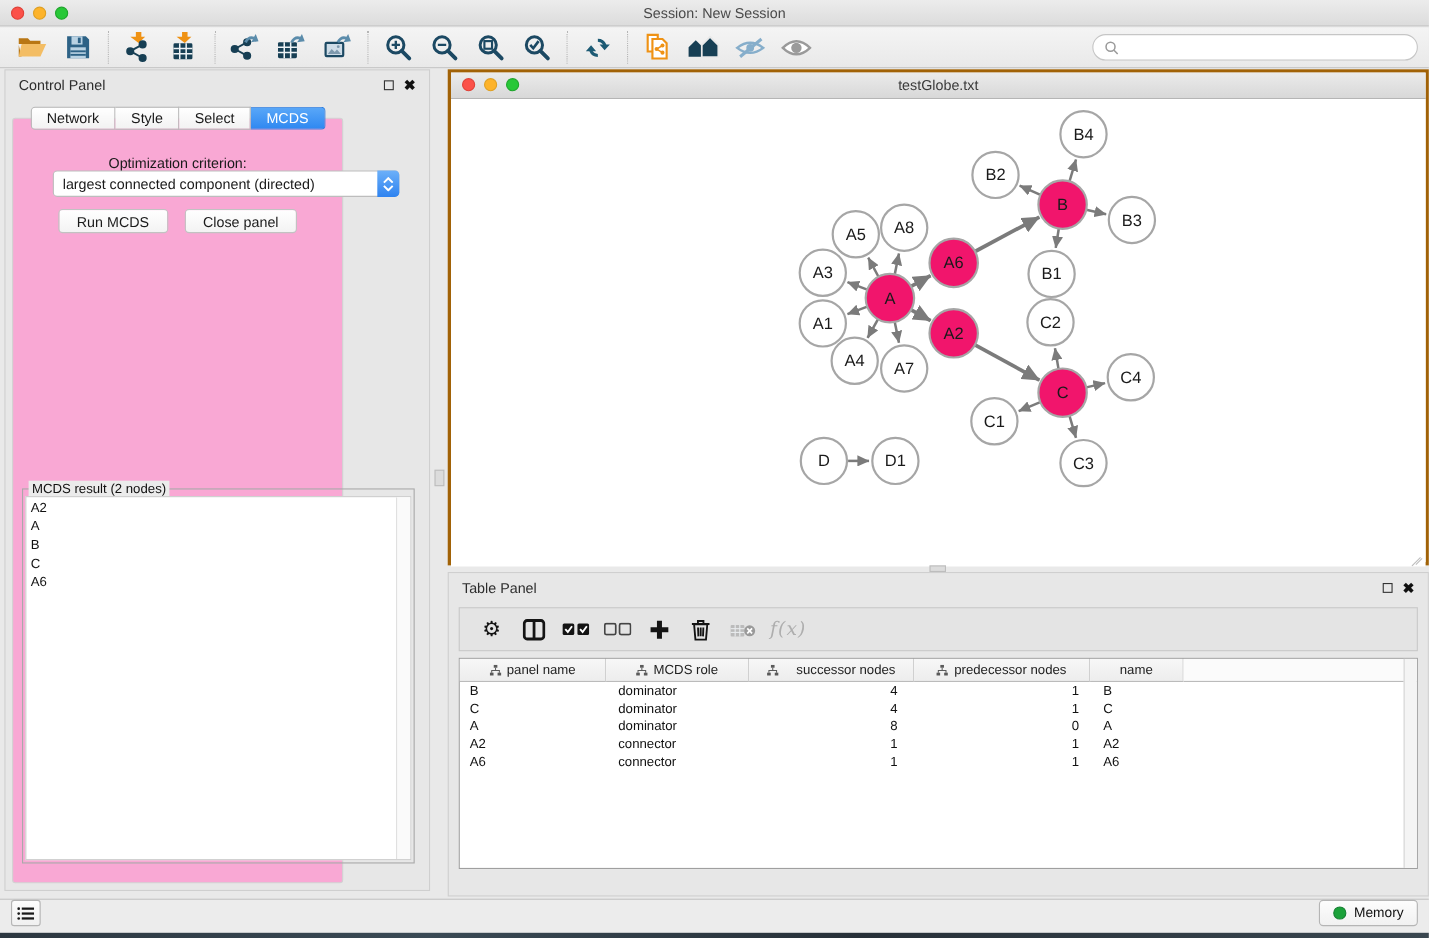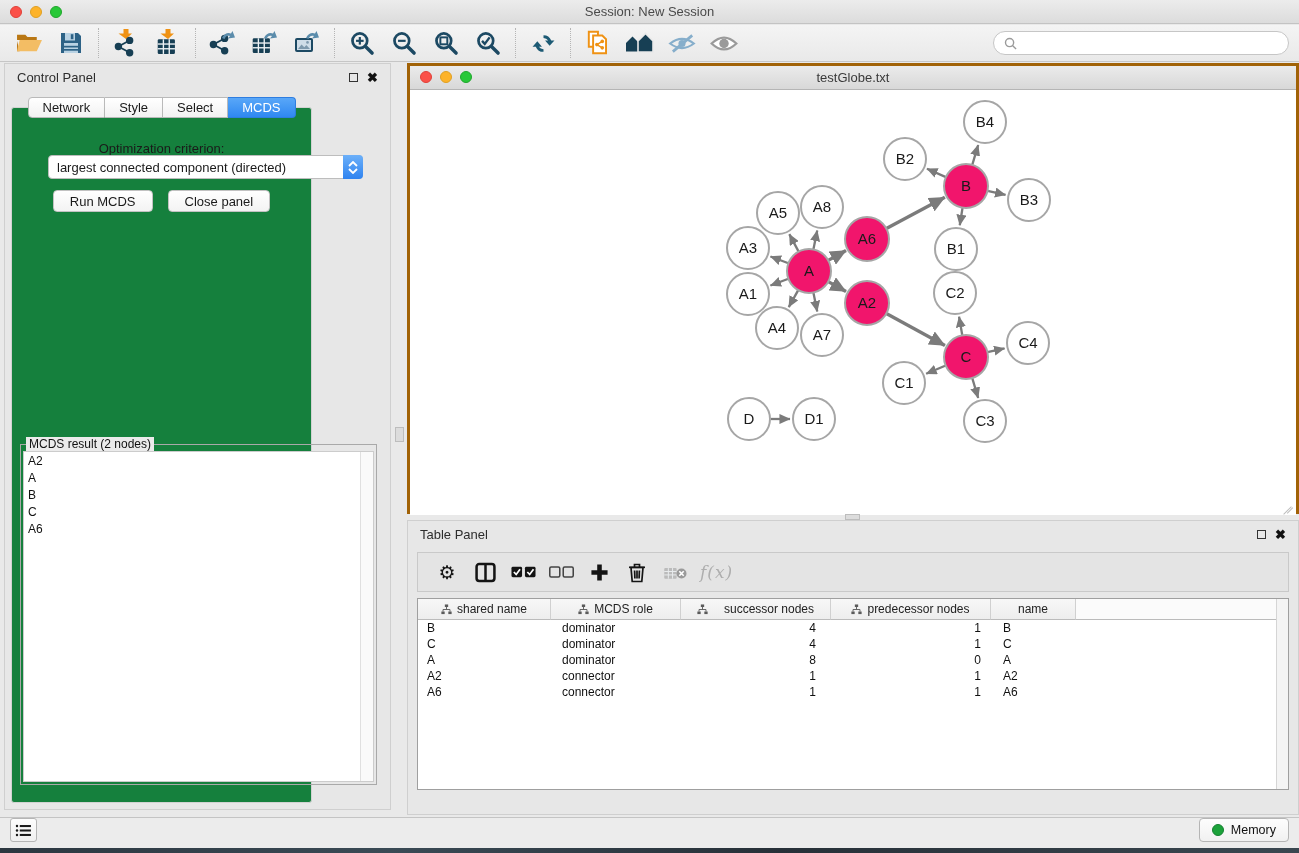--- a/index.html
+++ b/index.html
@@ -43,21 +43,21 @@
   .win-btns { margin-left:auto; display:flex; align-items:center; gap:9px; }
   .float-btn { width:9px; height:9px; border:1.5px solid #333; display:inline-block; }
   .close-btn { font-size:13px; font-weight:bold; color:#111; line-height:1; }
   
   .control-panel {
     position:absolute; left:4px; top:63px; width:387px; height:747px;
     background:#e7e7e7; border:1px solid #cfcfcf;
   }
   .cp-body {
     position:absolute; left:6px; top:43px; width:301px; height:696px;
-    background:#15803d; border:1px solid #d2d2d2; border-radius:3px;
+    background:#f9a8d4; border:1px solid #d2d2d2; border-radius:3px;
   }
   .seg-tabs { position:absolute; left:50%; transform:translateX(-50%); top:-11px; display:flex; }
   .seg-tab {
     height:21px; padding:0 14px; display:flex; align-items:center;
     background:linear-gradient(#ffffff,#f2f2f2);
     border:1px solid #b9b9b9; border-left:none; font-size:13px; color:#1a1a1a;
   }
   .seg-tab:first-child { border-left:1px solid #b9b9b9; border-radius:4px 0 0 4px; }
   .seg-tab:last-child { border-radius:0 4px 4px 0; }
   .seg-tab.active { background:linear-gradient(#59a7f8,#2f88f1); color:#fff; border-color:#2e7de0; }
@@ -611,21 +611,21 @@
           <span style="display: inline-flex;">
             <svg width="11" height="11" viewBox="0 0 12 12">
               <g fill="#5a5a5a">
   <rect x="4.2" y="0.5" width="3.6" height="2.8"></rect>
                 <rect x="0.4" y="8.2" width="3.6" height="2.8"></rect>
                 <rect x="8" y="8.2" width="3.6" height="2.8"></rect>
               </g>
   <path d="M6 3.3 V6 M2.2 8.2 V6 H9.8 V8.2" fill="none" stroke="#5a5a5a" stroke-width="1"></path>
             </svg>
           </span>
-          <span>shared name</span>
+          <span>panel name</span>
         </div>
         <div class="th c2" style="justify-content: center; padding: 0px;">
           <span style="display: inline-flex;">
             <svg width="11" height="11" viewBox="0 0 12 12">
               <g fill="#5a5a5a">
   <rect x="4.2" y="0.5" width="3.6" height="2.8"></rect>
                 <rect x="0.4" y="8.2" width="3.6" height="2.8"></rect>
                 <rect x="8" y="8.2" width="3.6" height="2.8"></rect>
               </g>
   <path d="M6 3.3 V6 M2.2 8.2 V6 H9.8 V8.2" fill="none" stroke="#5a5a5a" stroke-width="1"></path>

